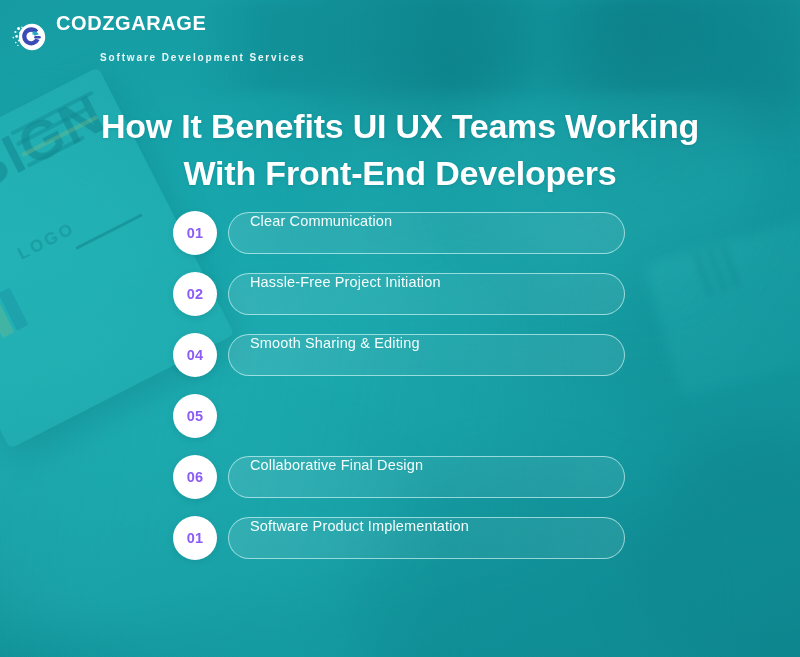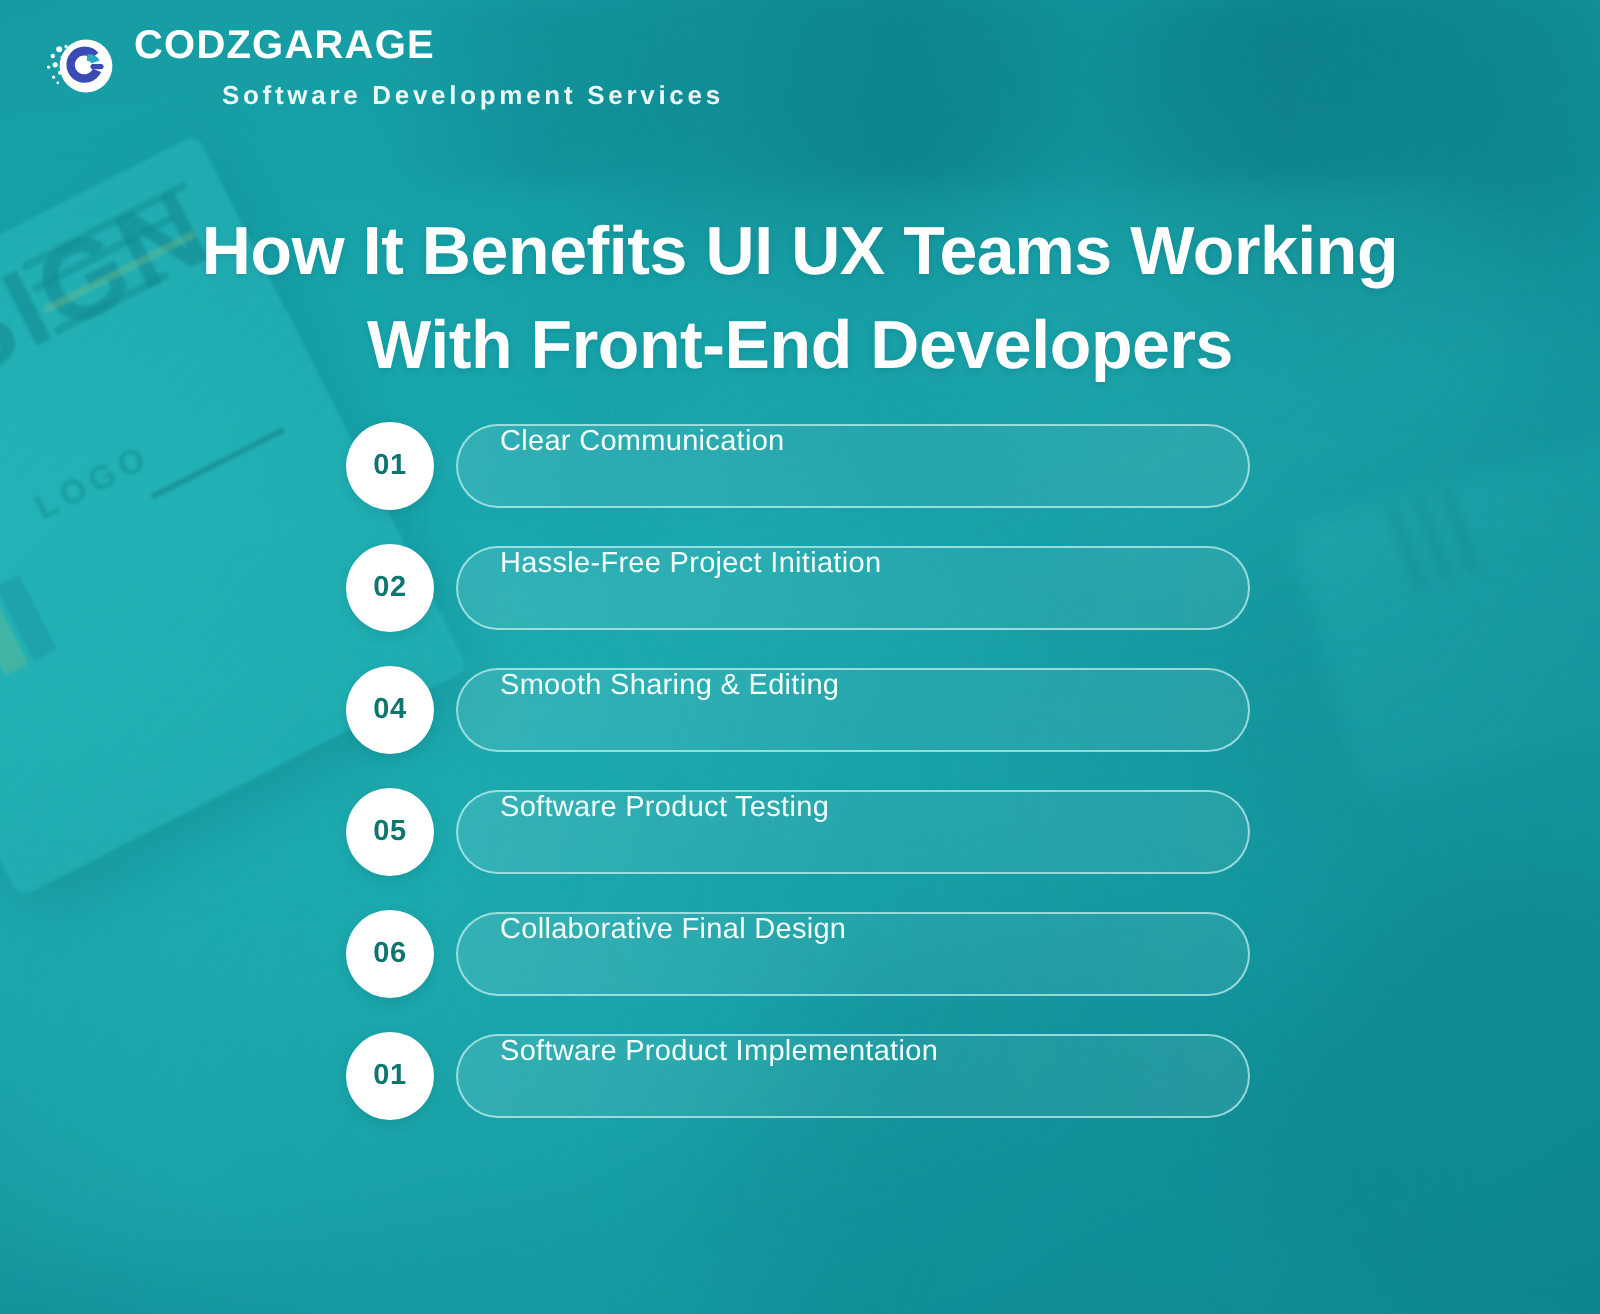--- a/index.html
+++ b/index.html
@@ -210,21 +210,21 @@
 
   
   .content {
     position: absolute;
     inset: 0;
   }
 
   
   .logo {
     position: absolute;
-    left: 21px;
+    left: 10px;
     top: 11px;
     display: flex;
     align-items: center;
     gap: 8px;
   }
   .logo-mark {
     position: relative;
     width: 38px;
     height: 38px;
     flex: 0 0 auto;
@@ -235,25 +235,25 @@
     line-height: 1;
     padding-top: 2px;
   }
   .logo-name {
     font-size: 20px;
     font-weight: 700;
     letter-spacing: 0.6px;
     color: #ffffff;
   }
   .logo-tagline {
-    font-size: 13px;
+    font-size: 10px;
     font-weight: 600;
     letter-spacing: 1.85px;
     color: rgba(255,255,255,0.92);
-    margin-top: 8px;
+    margin-top: 20px;
     padding-left: 44px;
   }
 
   
   .headline {
     position: absolute;
     left: 0;
     right: 0;
     top: 80px;
     text-align: center;
@@ -286,21 +286,21 @@
     top: 0;
     width: 44px;
     height: 44px;
     border-radius: 50%;
     background: #ffffff;
     display: flex;
     align-items: center;
     justify-content: center;
     font-size: 14.5px;
     font-weight: 700;
-    color: #0f766e;
+    color: #8b5cf6;
     letter-spacing: 0.3px;
     box-shadow: 0 2px 6px rgba(5,78,86,0.16);
     z-index: 2;
   }
 
   .pill {
     position: absolute;
     left: 228px;
     top: 1px;
     width: 397px;
@@ -420,23 +420,20 @@
 
       <div class="benefit-row">
         <div class="num-badge">04</div>
         <div class="pill">
           <span class="pill-label">Smooth Sharing &amp; Editing</span>
         </div>
       </div>
 
       <div class="benefit-row">
         <div class="num-badge">05</div>
-        <div class="pill">
-          <span class="pill-label">Software Product Testing</span>
-        </div>
       </div>
 
       <div class="benefit-row">
         <div class="num-badge">06</div>
         <div class="pill">
           <span class="pill-label">Collaborative Final Design</span>
         </div>
       </div>
 
       <div class="benefit-row">

